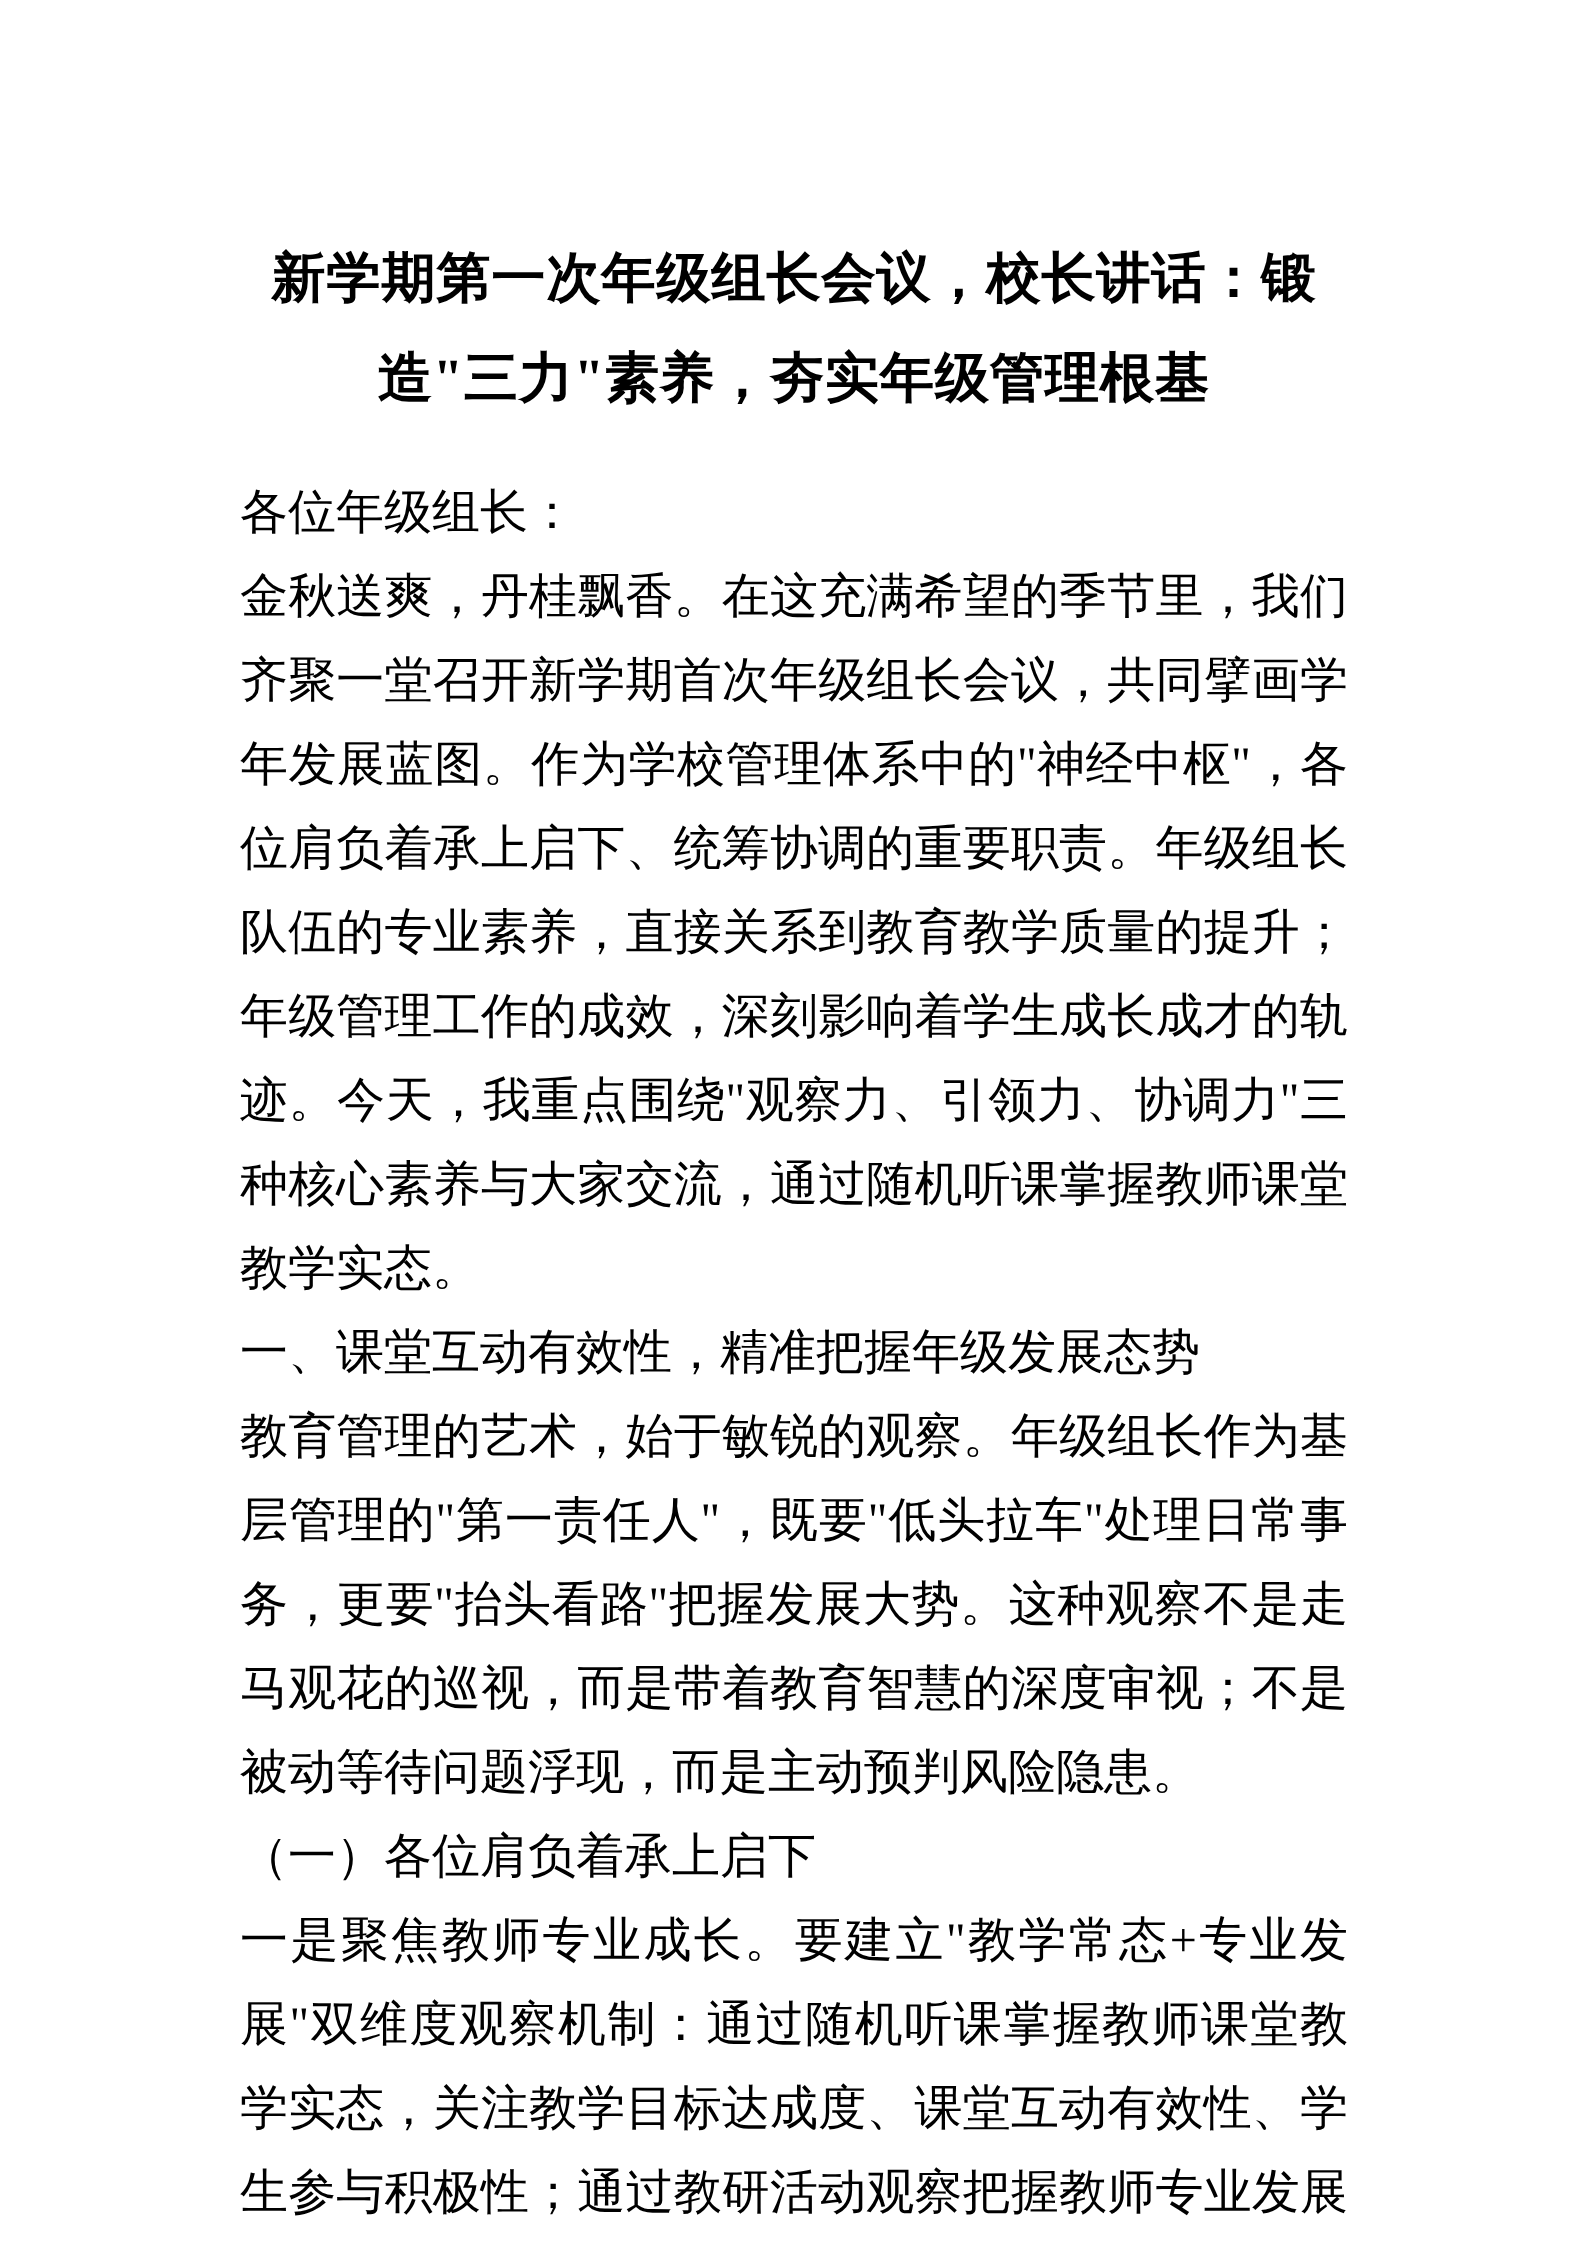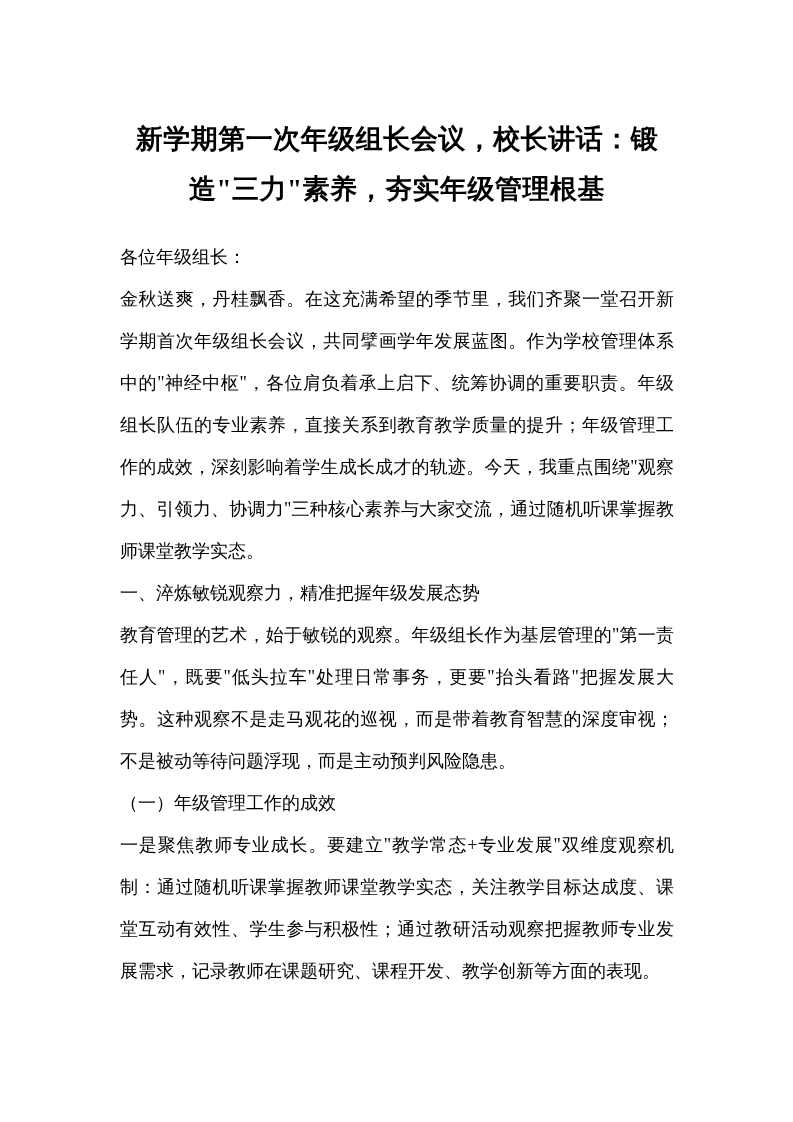--- a/index.html
+++ b/index.html
@@ -23,34 +23,34 @@
   }
   .doc-title {
     font-size: 27px;
     font-weight: bold;
     line-height: 50px;
     text-align: center;
     margin: 0 0 22px 0;
     letter-spacing: 0.5px;
   }
   .doc-body p {
-    font-size: 18px;
+    font-size: 24px;
     line-height: 42px;
     margin: 0;
     text-align: justify;
     text-justify: inter-ideograph;
     word-break: break-all;
   }
 </style>
 </head>
 <body>
 
 <div class="page">
   <h1 class="doc-title">新学期第一次年级组长会议，校长讲话：锻造"三力"素养，夯实年级管理根基</h1>
   <div class="doc-body">
     <p>各位年级组长：</p>
     <p>金秋送爽，丹桂飘香。在这充满希望的季节里，我们齐聚一堂召开新学期首次年级组长会议，共同擘画学年发展蓝图。作为学校管理体系中的"神经中枢"，各位肩负着承上启下、统筹协调的重要职责。年级组长队伍的专业素养，直接关系到教育教学质量的提升；年级管理工作的成效，深刻影响着学生成长成才的轨迹。今天，我重点围绕"观察力、引领力、协调力"三种核心素养与大家交流，通过随机听课掌握教师课堂教学实态。</p>
-    <p>一、淬炼敏锐观察力，精准把握年级发展态势</p>
+    <p>一、课堂互动有效性，精准把握年级发展态势</p>
     <p>教育管理的艺术，始于敏锐的观察。年级组长作为基层管理的"第一责任人"，既要"低头拉车"处理日常事务，更要"抬头看路"把握发展大势。这种观察不是走马观花的巡视，而是带着教育智慧的深度审视；不是被动等待问题浮现，而是主动预判风险隐患。</p>
-    <p>（一）年级管理工作的成效</p>
+    <p>（一）各位肩负着承上启下</p>
     <p>一是聚焦教师专业成长。要建立"教学常态+专业发展"双维度观察机制：通过随机听课掌握教师课堂教学实态，关注教学目标达成度、课堂互动有效性、学生参与积极性；通过教研活动观察把握教师专业发展需求，记录教师在课题研究、课程开发、教学创新等方面的表现。</p>
   </div>
 </div>
 
 </body></html>

